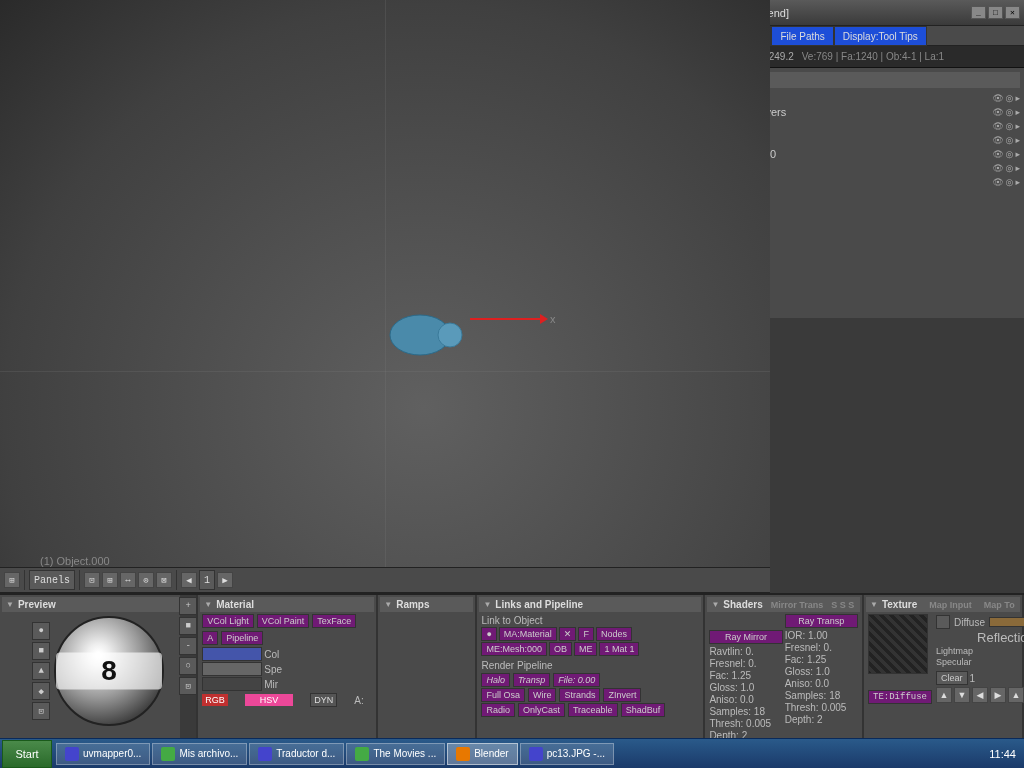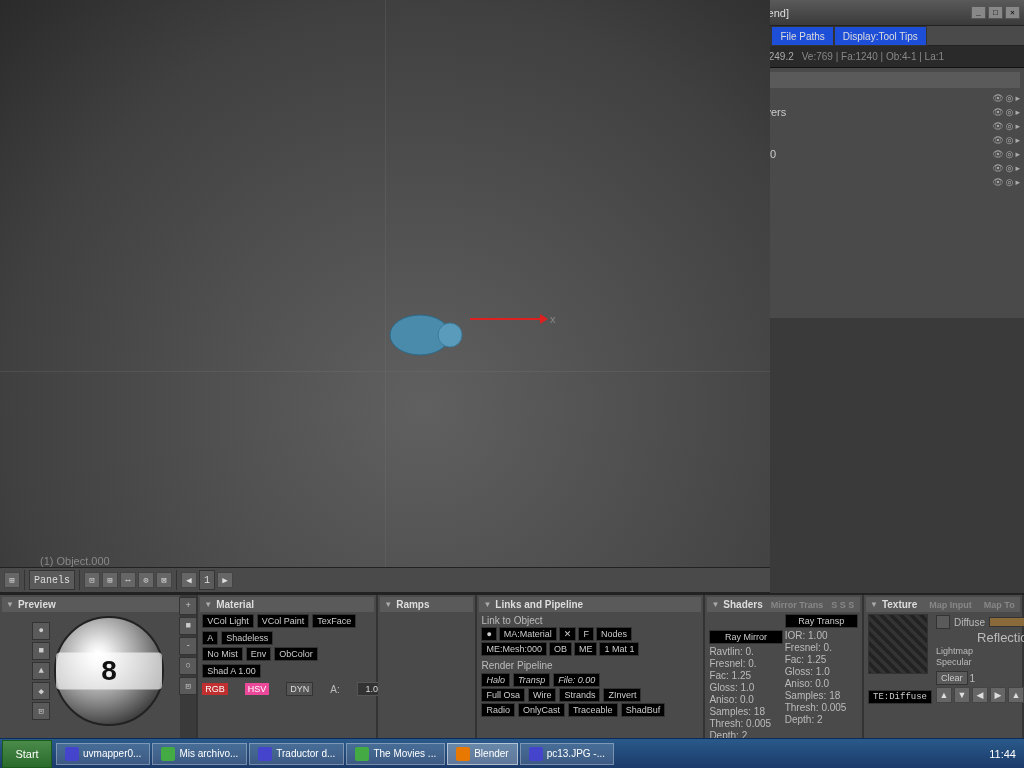--- a/index.html
+++ b/index.html
@@ -173,21 +173,21 @@
       margin: 1px 0;
       gap: 2px;
     }
     .prop-label {
       color: #bbb;
       font-size: 10px;
       font-family: Arial;
       white-space: nowrap;
     }
     .prop-btn {
-      background: #000000;
+      background: #701a75;
       border: 1px solid #333;
       color: #ccc;
       font-size: 9px;
       padding: 1px 4px;
       cursor: pointer;
     }
 
     
     .taskbar {
       position: absolute;
@@ -287,21 +287,21 @@
     .mat-color-box {
       width: 60px; height: 14px;
       border: 1px solid #333;
     }
     .blue-box { background: #4455aa; }
     .spe-box { background: #666; }
     .mir-box { background: #444; }
 
     .rgb-row { display: flex; gap: 17px; align-items: center; }
     .rgb-btn { background: #c03030; color: #fff; border: none; font-size: 9px; padding: 1px 3px; cursor: pointer; }
-    .hsv-btn { background: #ec4899; color: #fff; border: none; font-size: 9px; padding: 1px 3px; cursor: pointer; }
+    .hsv-btn { background: #ec4899; color: #fff; border: none; font-size: 9px; padding: 1px 15px; cursor: pointer; }
     .dyn-btn { background: #555; color: #ddd; border: 1px solid #333; font-size: 9px; padding: 1px 3px; cursor: pointer; }
     .a-input { background: #333; border: 1px solid #555; color: #ddd; font-size: 9px; width: 40px; padding: 1px; text-align: center; }
 
     .texture-preview {
       width: 60px; height: 60px;
       background: linear-gradient(45deg, #222 25%, #333 25%, #333 50%, #222 50%, #222 75%, #333 75%);
       background-size: 10px 10px;
       border: 1px solid #333;
     }
     .diffuse-color { background: #8a6a3a; width: 60px; height: 14px; border: 1px solid #333; }
@@ -554,27 +554,35 @@
     <div class="panel-header">
       <span class="panel-triangle">▼</span>
       <span>Material</span>
     </div>
     <div style="padding:2px; font-size:9px; font-family:Arial;">
       <div class="check-row" style="margin-bottom:2px;">
         <div class="prop-btn">VCol Light</div>
         <div class="prop-btn">VCol Paint</div>
         <div class="prop-btn">TexFace</div>
         <div class="prop-btn">A</div>
-        <div class="prop-btn">Shadeless</div>
-      </div>
-      <div class="check-row" style="margin-bottom:4px;">
-        <div class="prop-btn">No Mist</div>
-        <div class="prop-btn">Env</div>
-        <div class="prop-btn">ObColor</div>
-        <div class="prop-btn">Shad A 1.00</div>
+        <div class="prop-btn">Pipeline</div>
+      </div>
+      <div style="margin-bottom:2px;">
+        <div class="prop-row">
+          <div class="mat-color-box blue-box"></div>
+          <span class="prop-label">Col</span>
+        </div>
+        <div class="prop-row">
+          <div class="mat-color-box spe-box"></div>
+          <span class="prop-label">Spe</span>
+        </div>
+        <div class="prop-row">
+          <div class="mat-color-box mir-box"></div>
+          <span class="prop-label">Mir</span>
+        </div>
       </div>
       <div class="rgb-row">
         <div class="rgb-btn">RGB</div>
         <div class="hsv-btn">HSV</div>
         <div class="dyn-btn">DYN</div>
         <span class="prop-label">A:</span>
         <input class="a-input" type="text" value="1.000" style="">
       </div>
     </div>
   </div>

